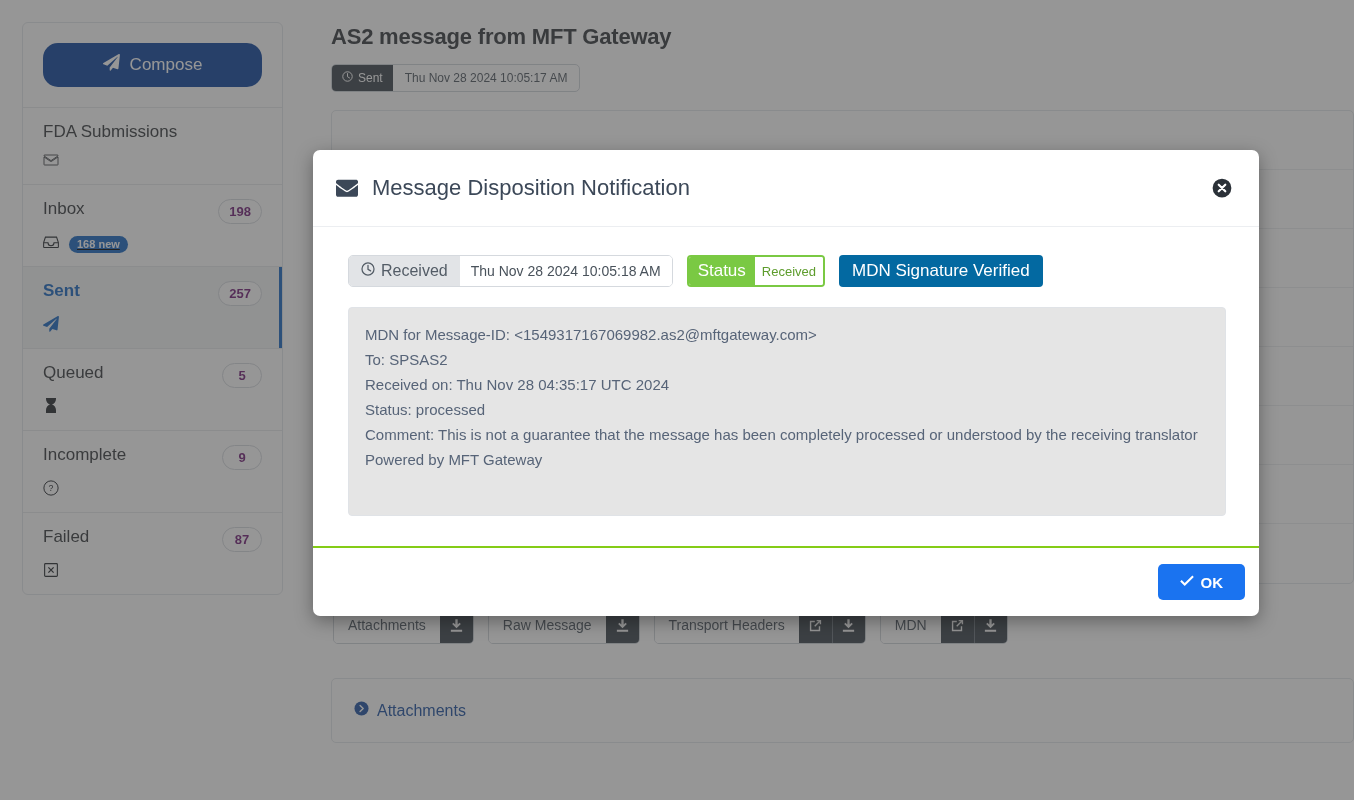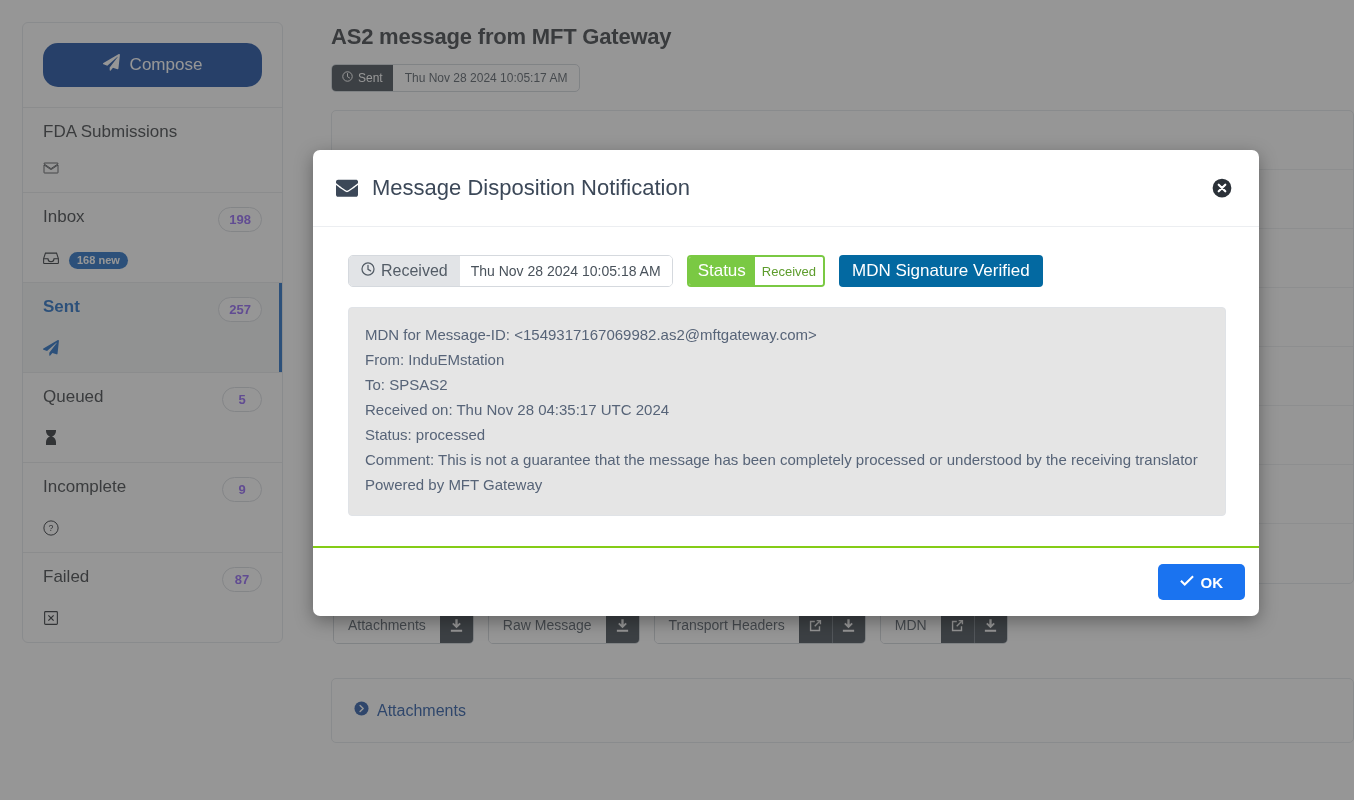--- a/index.html
+++ b/index.html
@@ -58,27 +58,28 @@
   .nav-item.active { background: #f3f5f7; }
   .nav-item.active::after {
     content: ""; position: absolute; right: -1px; top: 0; bottom: 0;
     width: 4px; background: #1565c0;
   }
   .count-pill {
     min-width: 40px; height: 25px;
     border: 1px solid #d5d9de; border-radius: 13px;
     background: #fff;
     display: flex; align-items: center; justify-content: center;
-    font-size: 13px; font-weight: bold; color: #8b5cf6;
+    font-size: 13px; font-weight: bold; color: #701a75;
     padding: 8px 10px;
   }
   .nav-sub {
-    margin-top: 18px;
+    margin-top: 10px;
     display: flex; align-items: center; gap: 10px;
     height: 20px;
+    text-decoration: underline;
   }
   .nav-sub svg { width: 16px; height: 16px; }
   .new-badge {
     background: #1565c0; color: #fff;
     font-size: 11px; font-weight: bold;
     padding: 3px 8px; border-radius: 10px;
     line-height: 1;
   }
 
   
@@ -514,21 +515,20 @@
       <div class="status-group">
         <span class="status-key">Status</span>
         <span class="status-val">Received</span>
       </div>
 
       <div class="sig-badge">MDN Signature Verified</div>
     </div>
 
     <div class="mdn-box">
       <div class="mdn-line">MDN for Message-ID: &lt;1549317167069982.as2@mftgateway.com&gt;</div>
-      <div class="mdn-line">From: InduEMstation</div>
       <div class="mdn-line">To: SPSAS2</div>
       <div class="mdn-line">Received on: Thu Nov 28 04:35:17 UTC 2024</div>
       <div class="mdn-line">Status: processed</div>
       <div class="mdn-line">Comment: This is not a guarantee that the message has been completely processed or understood by the receiving translator</div>
       <div class="mdn-line">Powered by MFT Gateway</div>
     </div>
   </div>
 
   <div class="modal-foot">
     <button class="ok-btn">

